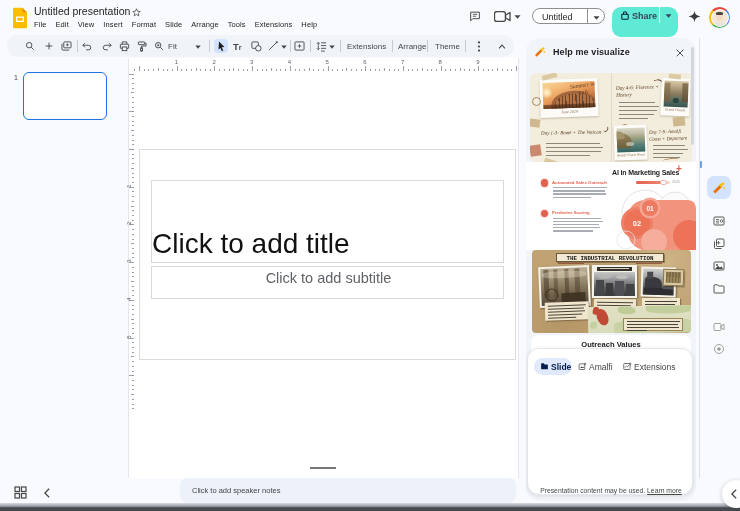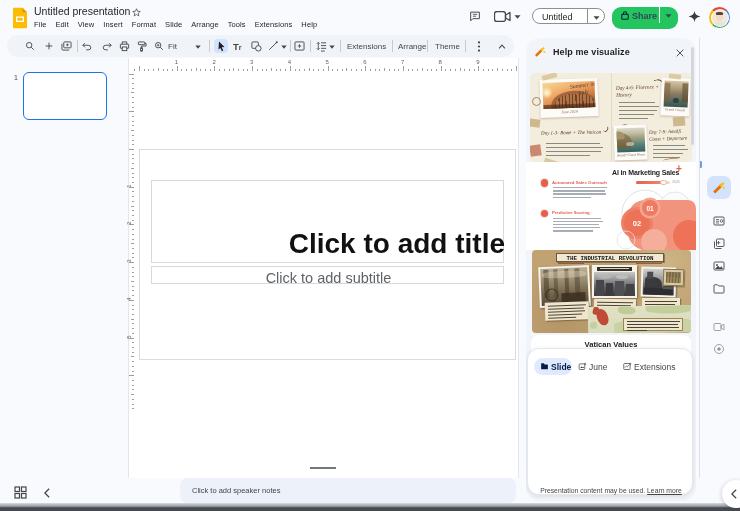--- a/index.html
+++ b/index.html
@@ -41,21 +41,21 @@
     </svg>
 
   <div class="abs" style="left:532px;top:8px;width:73px;height:16px;border:1px solid #8c8f94;border-radius:9px;background:#fff;">
     <div class="abs" style="left:9px;top:3px;font-size:9px;color:#1f1f1f;">Untitled</div>
     <div class="abs" style="left:54px;top:0;width:1px;height:14px;background:#8c8f94;"></div>
     <svg class="abs" style="left:60px;top:6.5px;" width="7" height="4" viewBox="0 0 10 6">
         <path d="M0.5 0.5 L9.5 0.5 L5 5.8 Z" fill="#444746"></path>
       </svg>
   </div>
 
-  <div class="abs" style="left:612px;top:7px;width:66px;height:22px;border-radius:9px;background:#22c55e;">
+  <div class="abs" style="left:612px;top:7px;width:66px;height:30px;border-radius:9px;background:#5eead4;">
     <svg class="abs" style="left:9px;top:4px;" width="8" height="9" viewBox="0 0 12 14">
         <rect x="1" y="5" width="10" height="8" rx="1.5" fill="none" stroke="#001d35" stroke-width="1.6"></rect>
         <path d="M3.5 5 V3.5 Q3.5 1 6 1 Q8.5 1 8.5 3.5 V5" fill="none" stroke="#001d35" stroke-width="1.6"></path>
       </svg>
     <div class="abs" style="left:20px;top:3.5px;font-size:9px;font-weight:bold;color:#36475c;">Share</div>
     <div class="abs" style="left:47px;top:0;width:1px;height:16px;background:#f8fafd;"></div>
     <svg class="abs" style="left:53px;top:7px;" width="7" height="4" viewBox="0 0 10 6">
         <path d="M0.5 0.5 L9.5 0.5 L5 5.8 Z" fill="#36475c"></path>
       </svg>
   </div>
@@ -347,23 +347,23 @@
     <div class="abs" style="left:3.5px;top:312.6px;width:2.5px;height:1px;background:#9aa0a6;"></div>
     <div class="abs" style="left:3.5px;top:317.3px;width:2.5px;height:1px;background:#9aa0a6;"></div>
     <div class="abs" style="left:2.5px;top:322.1px;width:3.5px;height:1px;background:#9aa0a6;"></div>
     <div class="abs" style="left:3.5px;top:326.8px;width:2.5px;height:1px;background:#9aa0a6;"></div>
     <div class="abs" style="left:3.5px;top:331.5px;width:2.5px;height:1px;background:#9aa0a6;"></div>
     <div class="abs" style="left:3.5px;top:336.2px;width:2.5px;height:1px;background:#9aa0a6;"></div>
   </div>
 
 <div class="abs" style="left:139px;top:149px;width:377px;height:211px;background:#fff;border:1px solid #d9dbdf;">
   <div class="abs" style="left:11px;top:30px;width:353px;height:83px;border:1px solid #d7d9dc;">
-    <div class="abs" style="left:0;top:47px;width:353px;font-size:28px;color:#111;text-align:right;font-weight:bold;">Click to add title</div>
-  </div>
-  <div class="abs" style="left:11px;top:116px;width:353px;height:18px;border:1px solid #d7d9dc;">
+    <div class="abs" style="left:0;top:47px;width:353px;font-size:28px;color:#111;text-align:left;">Click to add title</div>
+  </div>
+  <div class="abs" style="left:11px;top:116px;width:353px;height:33px;border:1px solid #d7d9dc;">
     <div class="abs" style="left:0;top:3px;width:353px;font-size:14.5px;color:#5f6368;text-align:center;">Click to add subtitle</div>
   </div>
 </div>
 
 <div class="abs" style="left:14px;top:74px;font-size:7px;color:#444746;">1</div>
 <div class="abs" style="left:23px;top:72px;width:84px;height:48px;background:#fff;border:1.5px solid #1a73e8;border-radius:6px;"></div>
 
 <div class="abs" style="left:310px;top:467px;width:26px;height:2px;background:#747775;"></div>
 
 <svg class="abs" style="left:14px;top:486px;" width="13" height="13" viewBox="0 0 26 26">
@@ -575,36 +575,36 @@
 
     <div class="abs" style="left:91px;top:68px;width:60px;height:13px;background:#efe6cd;border:0.5px solid #9a8458;">
       <div class="abs" style="left:3px;top:2px;width:53px;height:1.1px;background:#4a4438;"></div>
       <div class="abs" style="left:3px;top:5px;width:51px;height:1.1px;background:#4a4438;"></div>
       <div class="abs" style="left:3px;top:8px;width:52px;height:1.1px;background:#4a4438;"></div>
       <div class="abs" style="left:3px;top:11px;width:20px;height:1.1px;background:#4a4438;"></div>
     </div>
   </div>
 
   <div class="abs" style="left:5px;top:297px;width:160px;height:40px;background:#fff;border-radius:8px;">
-    <div class="abs" style="left:0;top:5px;width:160px;text-align:center;font-size:7.6px;font-weight:bold;color:#202124;">Vatican Values</div>
+    <div class="abs" style="left:0;top:5px;width:160px;text-align:center;font-size:7.6px;font-weight:bold;color:#202124;">Outreach Values</div>
   </div>
 
   <div class="abs" style="left:1px;top:310px;width:166px;height:147px;background:#fff;border-radius:12px;border:1px solid #e4e7eb;box-shadow:0 1px 4px rgba(60,64,67,.15);">
 
     <div class="abs" style="left:6px;top:9px;width:38px;height:17px;background:#e1eafd;border-radius:9px;"></div>
     <svg class="abs" style="left:12px;top:13px;" width="9" height="9" viewBox="0 0 24 24">
         <path d="M3 5 Q3 3.5 4.5 3.5 L10 3.5 L12.5 6.5 L19.5 6.5 Q21 6.5 21 8 L21 18 Q21 19.5 19.5 19.5 L4.5 19.5 Q3 19.5 3 18 Z" fill="#041e49"></path>
       </svg>
     <div class="abs" style="left:23px;top:13px;font-size:8.5px;font-weight:bold;color:#041e49;">Slide</div>
     <svg class="abs" style="left:50px;top:13px;" width="9" height="9" viewBox="0 0 24 24">
         <rect x="3" y="5" width="15" height="15" rx="2" fill="none" stroke="#444746" stroke-width="2"></rect>
         <path d="M19 2 V8 M16 5 H22" stroke="#444746" stroke-width="1.8"></path>
         <path d="M6 16 L9.5 11.5 L12 14.5 L14 12 L16 16 Z" fill="#444746"></path>
       </svg>
-    <div class="abs" style="left:61px;top:13px;font-size:8.5px;color:#444746;">June</div>
+    <div class="abs" style="left:61px;top:13px;font-size:8.5px;color:#444746;">Amalfi</div>
     <svg class="abs" style="left:95px;top:13px;" width="9" height="9" viewBox="0 0 24 24">
         <rect x="2" y="4" width="17" height="16" rx="2" fill="none" stroke="#444746" stroke-width="2"></rect>
         <path d="M5 15 L9 10.5 L12 13 L16 8" fill="none" stroke="#444746" stroke-width="1.8"></path>
         <path d="M19 2 V8 M16 5 H22" stroke="#444746" stroke-width="1.8"></path>
       </svg>
     <div class="abs" style="left:106px;top:13px;font-size:8.5px;color:#444746;">Extensions</div>
 
     <div class="abs" style="left:0;top:138px;width:166px;text-align:center;font-size:6.8px;color:#444746;">Presentation content may be used. <span style="text-decoration:underline;">Learn more</span></div>
   </div>
 </div>

